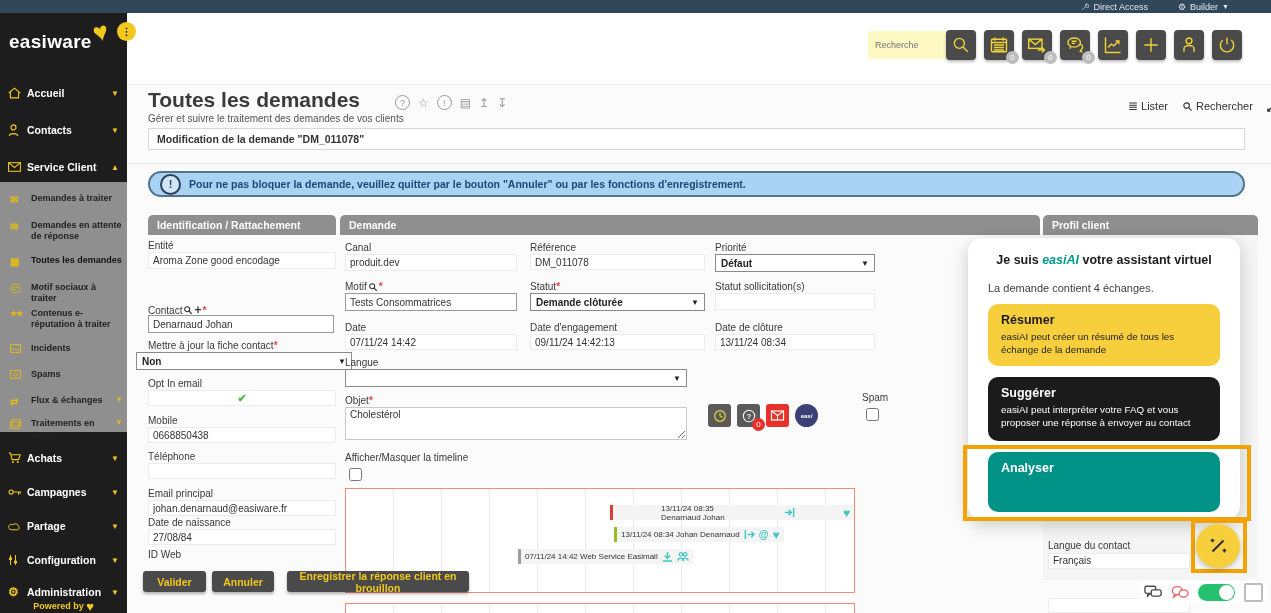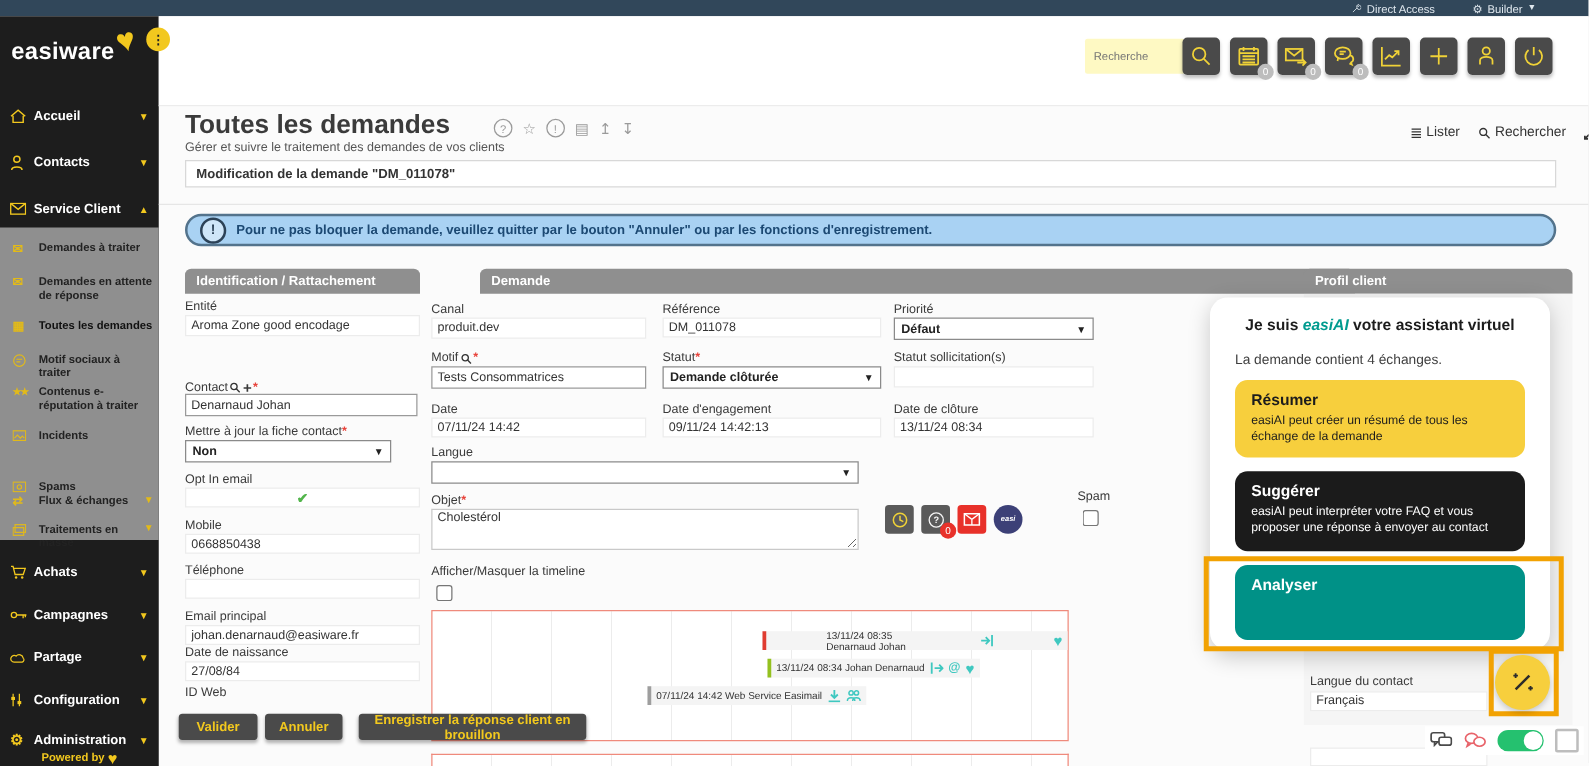--- a/index.html
+++ b/index.html
@@ -169,21 +169,21 @@
       </div>
       <div class="subitem" style="top:161px;">
         <span class="ic">
             <svg width="11" height="9" viewBox="0 0 14 11">
               <rect x="0.6" y="0.6" width="12.8" height="9.8" fill="none" stroke="currentColor" stroke-width="1.2"></rect>
               <path d="M2 8 L5 5 L8 8 L10 6 L12 8" fill="none" stroke="currentColor" stroke-width="1.2"></path>
             </svg>
           </span>
         <span>Incidents</span>
       </div>
-      <div class="subitem" style="top:202px;">
+      <div class="subitem" style="top:187px;">
         <span class="ic">
             <svg width="11" height="9" viewBox="0 0 14 11">
               <rect x="0.6" y="0.6" width="12.8" height="9.8" fill="none" stroke="currentColor" stroke-width="1.2"></rect>
               <circle cx="7" cy="5.5" r="2.2" fill="none" stroke="currentColor" stroke-width="1.2"></circle>
             </svg>
           </span>
         <span>Spams</span>
       </div>
       <div class="subitem" style="top:213px;">
         <span class="ic">⇄</span>
@@ -363,21 +363,21 @@
         <path d="M14.5 14.5 L21 21" stroke="#333" stroke-width="2.6"></path>
       </svg>
     <span style="font-weight:700;font-size:12px;">+</span>
     <span class="req">*</span>
   </div>
   <input class="abs finput" style="left: 148px; top: 315px; width: 186px; height: 18px; border-color: rgb(154, 154, 154);" value="Denarnaud Johan">
 
   <div class="abs flabel" style="left:148px;top:340px;">
     <span>Mettre à jour la fiche contact</span><span class="req">*</span>
   </div>
-  <div class="abs fselect" style="left:148px;top:352px;width:165px;height:18px;">
+  <div class="abs fselect" style="left:136px;top:352px;width:216px;height:18px;">
     <span style="font-weight:700;">Non</span>
     <span style="font-size:8px;">▼</span>
   </div>
 
   <div class="abs flabel" style="left:148px;top:378px;">Opt In email</div>
   <div class="abs fplain" style="left:148px;top:390px;width:188px;height:16px;display:flex;align-items:center;justify-content:center;">
     <span style="color:#52b54b;font-weight:700;font-size:11px;">✔</span>
   </div>
 
   <div class="abs flabel" style="left:148px;top:415px;">Mobile</div>
@@ -387,21 +387,21 @@
   <input class="abs fplain" style="left: 148px; top: 463px; width: 188px; height: 16px;" value="">
 
   <div class="abs flabel" style="left:148px;top:488px;">Email principal</div>
   <input class="abs fplain" style="left: 148px; top: 500px; width: 188px; height: 16px;" value="johan.denarnaud@easiware.fr">
 
   <div class="abs flabel" style="left:148px;top:517px;">Date de naissance</div>
   <input class="abs fplain" style="left: 148px; top: 529px; width: 188px; height: 16px;" value="27/08/84">
 
   <div class="abs flabel" style="left:148px;top:549px;">ID Web</div>
 
-  <div class="abs phead" style="left:340px;top:215px;width:700px;margin-left:44px;">Demande</div>
+  <div class="abs phead" style="left:340px;top:215px;width:700px;">Demande</div>
 
   <div class="abs flabel" style="left:345px;top:242px;">Canal</div>
   <input class="abs fplain" style="left: 345px; top: 254px; width: 172px; height: 17px;" value="produit.dev">
   <div class="abs flabel" style="left:530px;top:242px;">Référence</div>
   <input class="abs fplain" style="left: 530px; top: 254px; width: 175px; height: 16px;" value="DM_011078">
   <div class="abs flabel" style="left:715px;top:242px;">Priorité</div>
   <div class="abs fselect" style="left:715px;top:254px;width:160px;height:18px;">
     <span style="font-weight:700;">Défaut</span>
     <span style="font-size:8px;">▼</span>
   </div>

